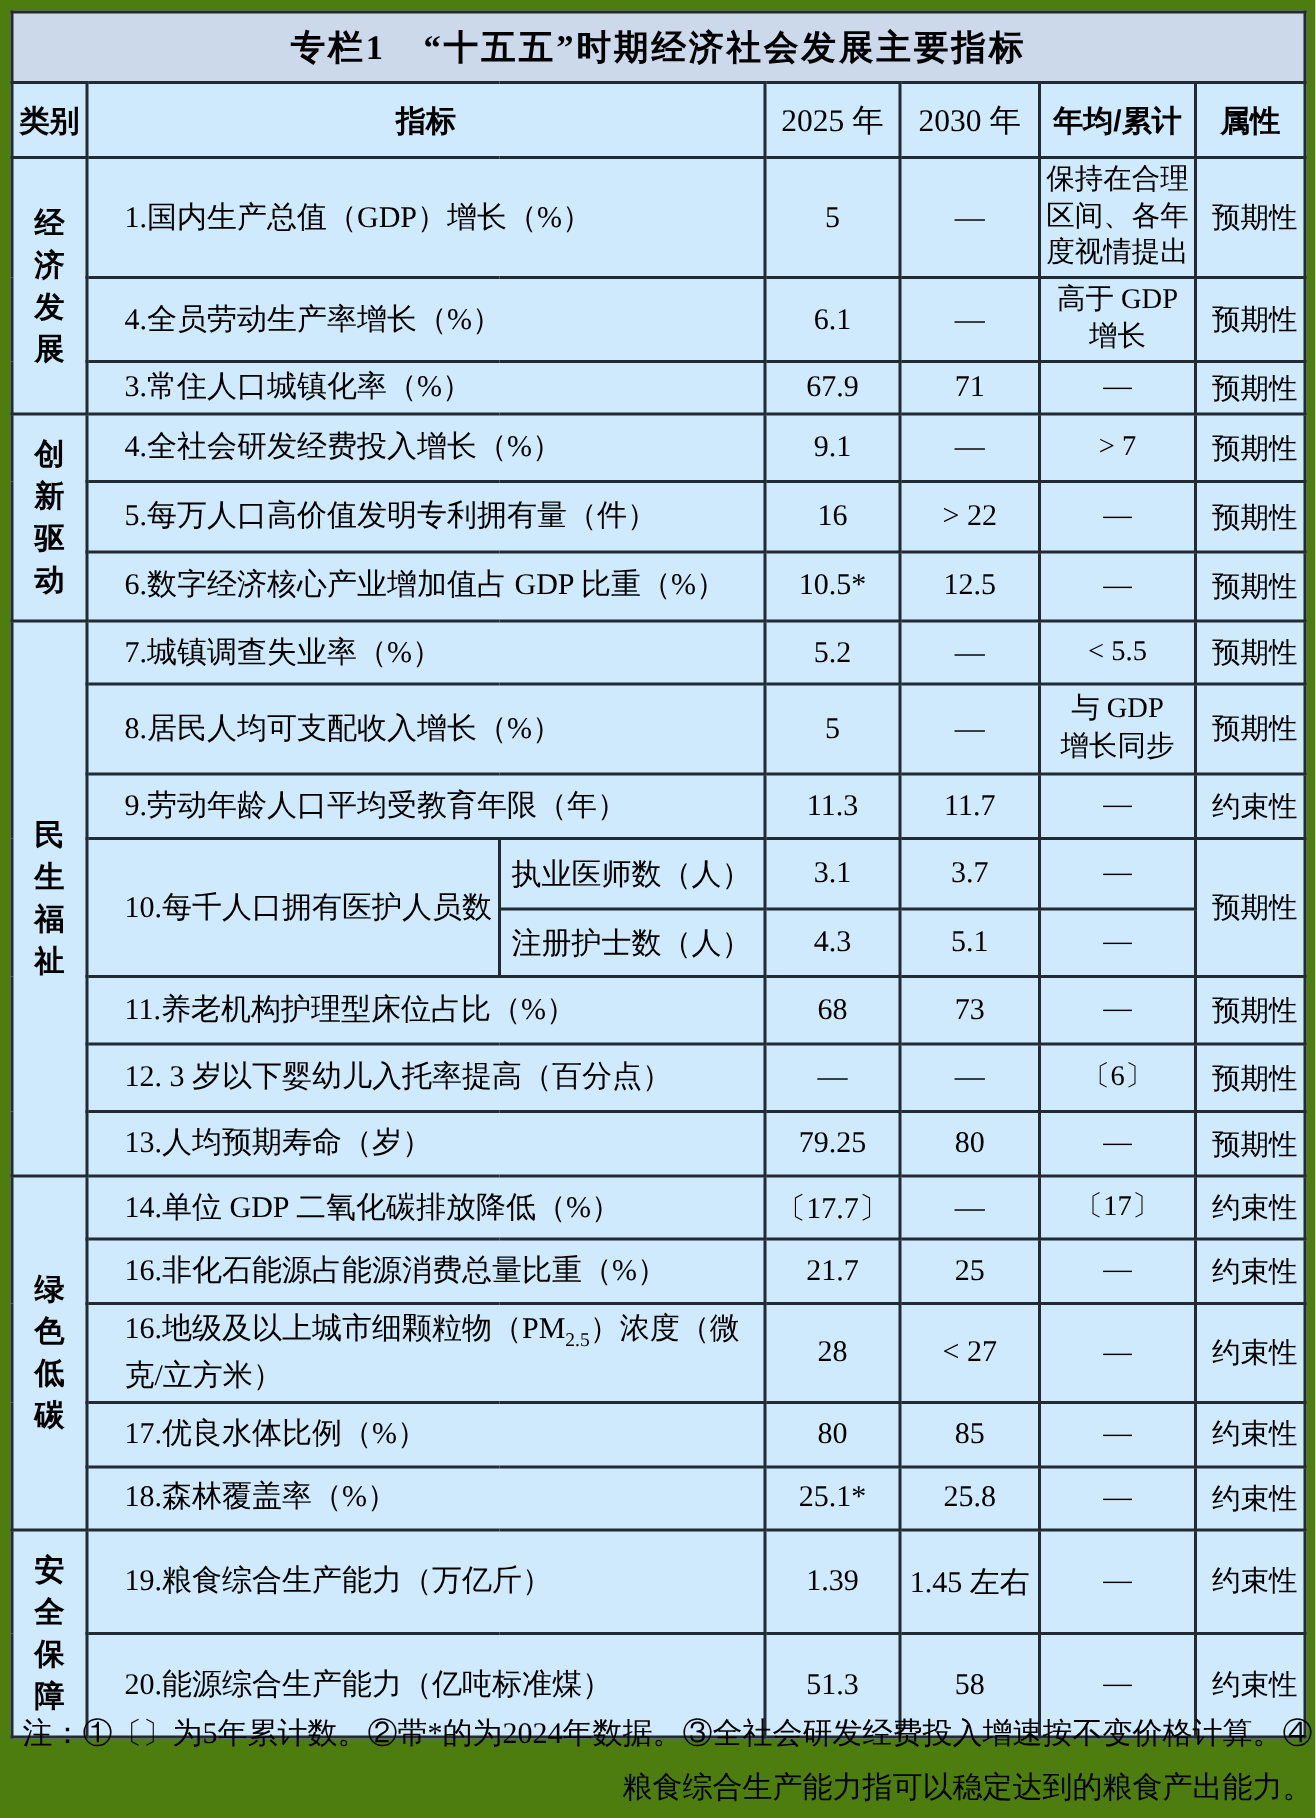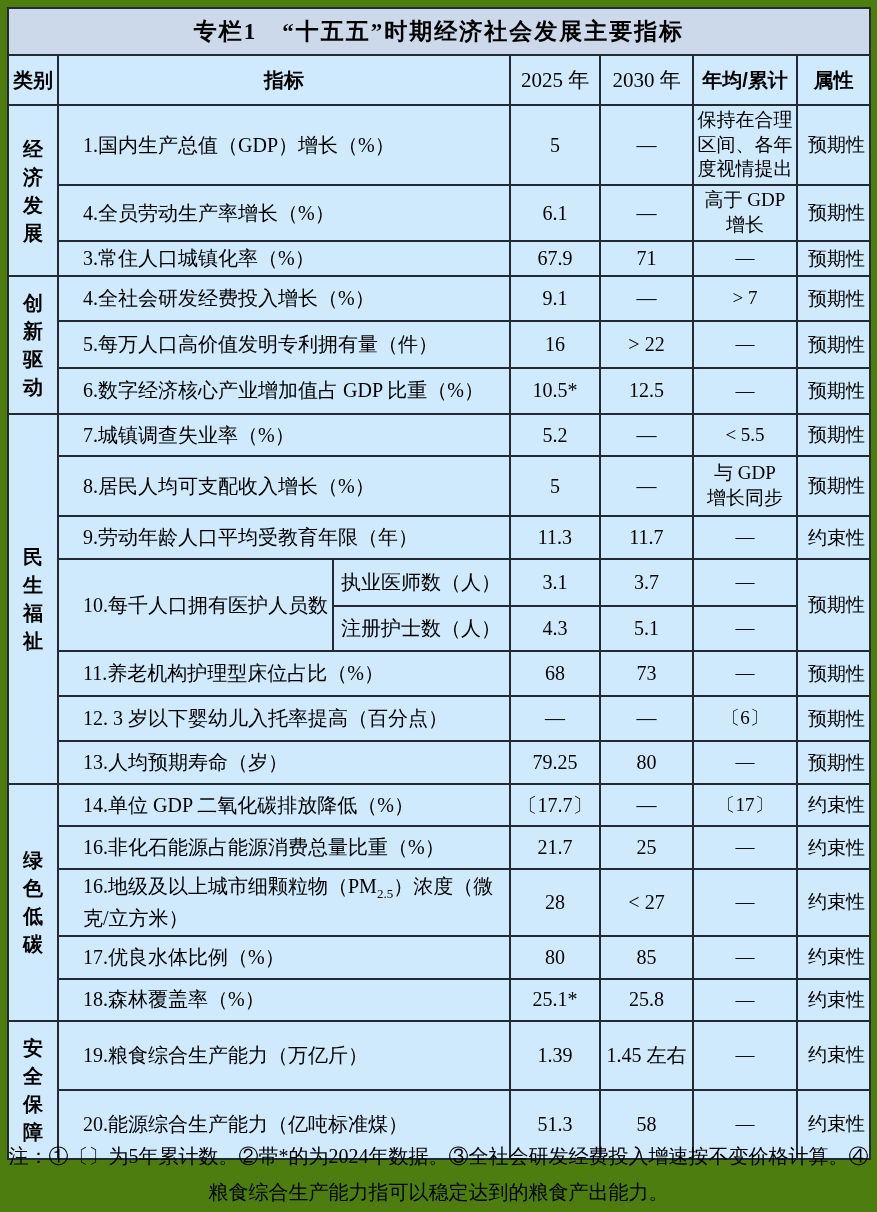--- a/index.html
+++ b/index.html
@@ -37,21 +37,21 @@
   td.sub  { text-align:left; font-size:20px; padding-left:7px; }
   td.num  { text-align:center; font-size:20px; }
   td.annual {
     text-align:center; font-size:19px; line-height:1.3;
     white-space:pre-line; padding:2px 2px;
   }
   td.attr { text-align:right; font-size:19px; }
   sub.pm { font-size:13px; }
   .note {
     position:absolute; left:2px; top:1138px; width:873px;
-    font-size:20px; line-height:1.8; text-align:center;
+    font-size:20px; line-height:1.8; text-align:right;
   }
 </style>
 </head>
 <body>
 
 <div class="page">
   <div class="doc">
 
     <div class="title-bar">专栏1　“十五五”时期经济社会发展主要指标</div>
 

